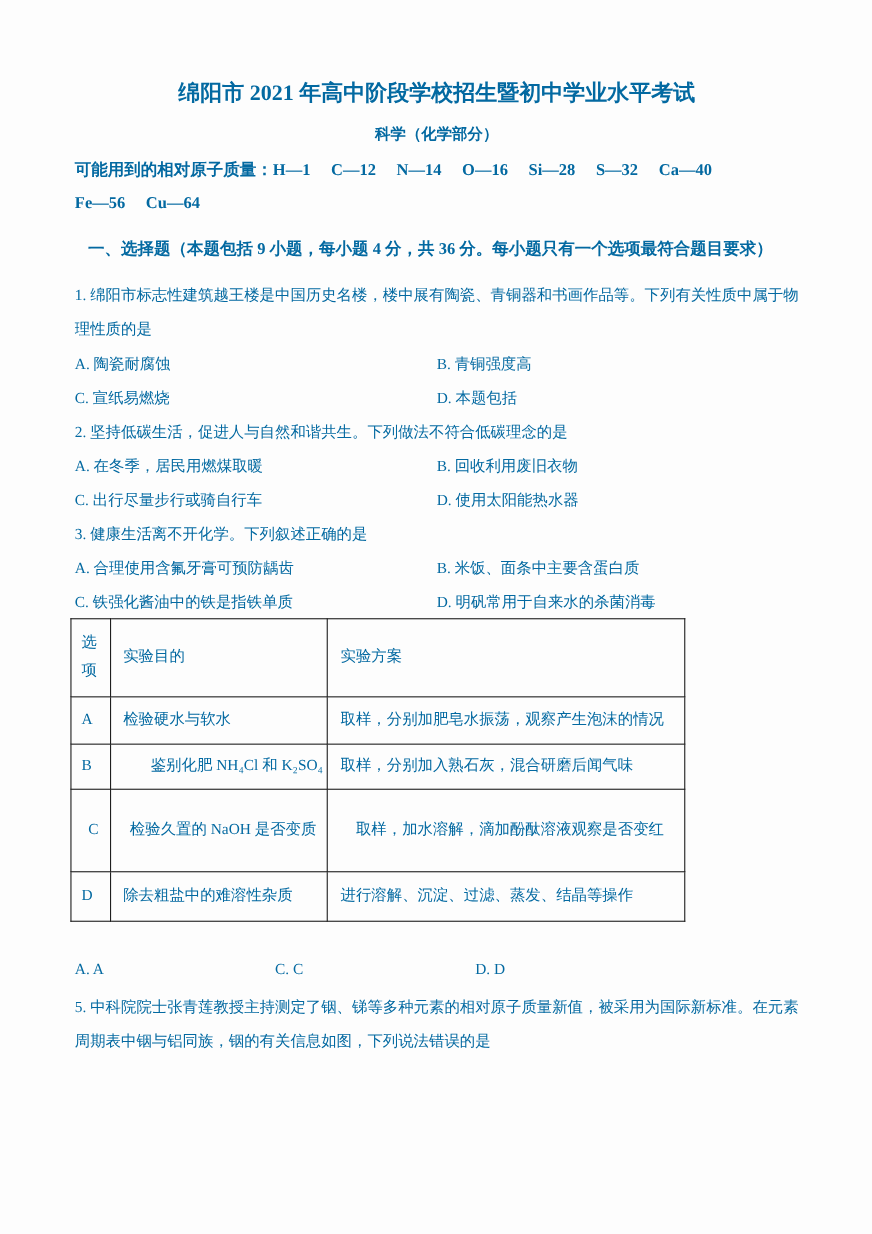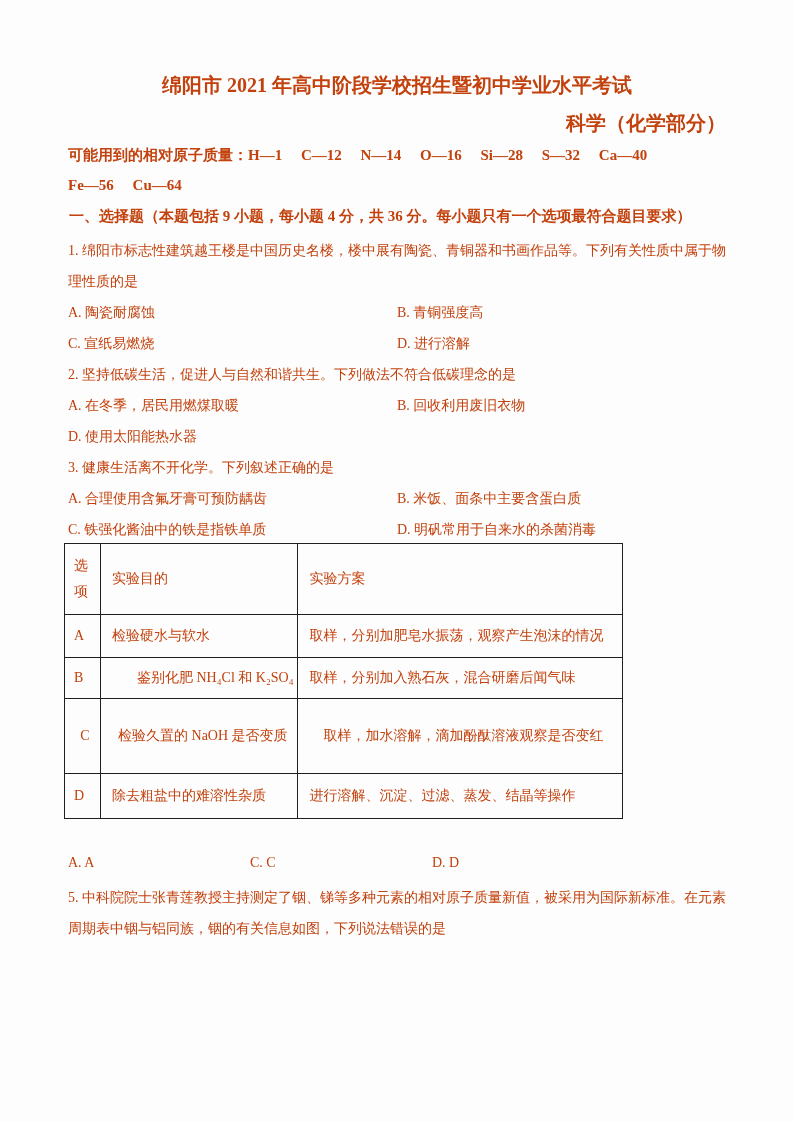--- a/index.html
+++ b/index.html
@@ -3,50 +3,50 @@
 <meta charset="utf-8">
 <style>
   html, body { margin: 0; padding: 0; background: #ffffff; }
   .page {
     position: relative;
     width: 793px;
     height: 1122px;
     box-sizing: border-box;
     padding: 64px 67px 0 68px;
     background: #fdfdfd;
-    color: #c2410c;
+    color: #0369a1;
     font-family: "Liberation Serif", "DejaVu Serif", serif;
     font-size: 14px;
     overflow: hidden;
   }
   .title {
     font-size: 20px;
     font-weight: bold;
     text-align: center;
     line-height: 26px;
     margin: 8px 0 12px 0;
   }
   .subtitle {
-    font-size: 20px;
+    font-size: 14px;
     font-weight: bold;
-    text-align: right;
+    text-align: center;
     line-height: 26px;
     margin: 0 0 4px 0;
   }
   .atomic {
     font-size: 15px;
     font-weight: bold;
     line-height: 30px;
     margin: 0;
   }
   .section-heading {
     font-size: 15px;
     font-weight: bold;
     line-height: 30px;
-    margin: 1px;
+    margin: 12px;
   }
   .stem {
     line-height: 31px;
     margin: 0;
   }
   .stem.first { margin-top: 4px; }
   .opt-row {
     display: grid;
     grid-template-columns: 329px 329px;
     line-height: 31px;
@@ -94,29 +94,30 @@
 
   <p class="section-heading">一、选择题（本题包括 9 小题，每小题 4 分，共 36 分。每小题只有一个选项最符合题目要求）</p>
 
   <p class="stem first">1. 绵阳市标志性建筑越王楼是中国历史名楼，楼中展有陶瓷、青铜器和书画作品等。下列有关性质中属于物理性质的是</p>
   <div class="opt-row">
     <span>A. 陶瓷耐腐蚀</span>
     <span>B. 青铜强度高</span>
   </div>
   <div class="opt-row">
     <span>C. 宣纸易燃烧</span>
-    <span>D. 进行溶解</span>
+    <span>D. 本题包括</span>
   </div>
 
   <p class="stem">2. 坚持低碳生活，促进人与自然和谐共生。下列做法不符合低碳理念的是</p>
   <div class="opt-row">
     <span>A. 在冬季，居民用燃煤取暖</span>
     <span>B. 回收利用废旧衣物</span>
   </div>
   <div class="opt-row">
+    <span>C. 出行尽量步行或骑自行车</span>
     <span>D. 使用太阳能热水器</span>
   </div>
 
   <p class="stem">3. 健康生活离不开化学。下列叙述正确的是</p>
   <div class="opt-row">
     <span>A. 合理使用含氟牙膏可预防龋齿</span>
     <span>B. 米饭、面条中主要含蛋白质</span>
   </div>
   <div class="opt-row">
     <span>C. 铁强化酱油中的铁是指铁单质</span>

